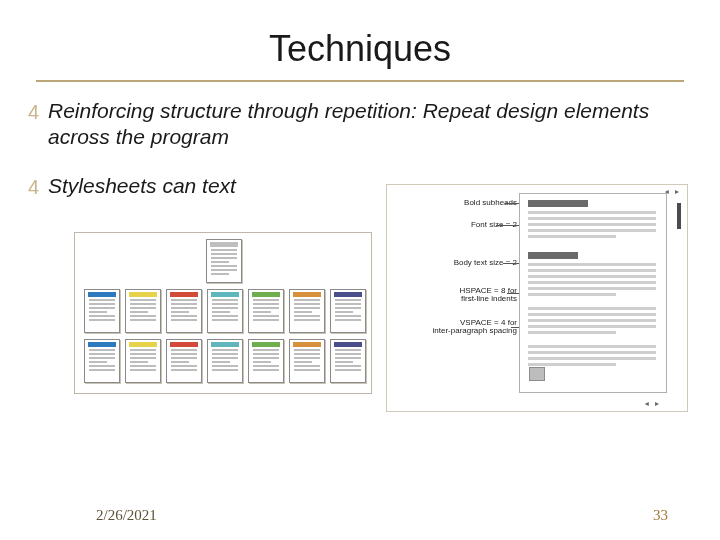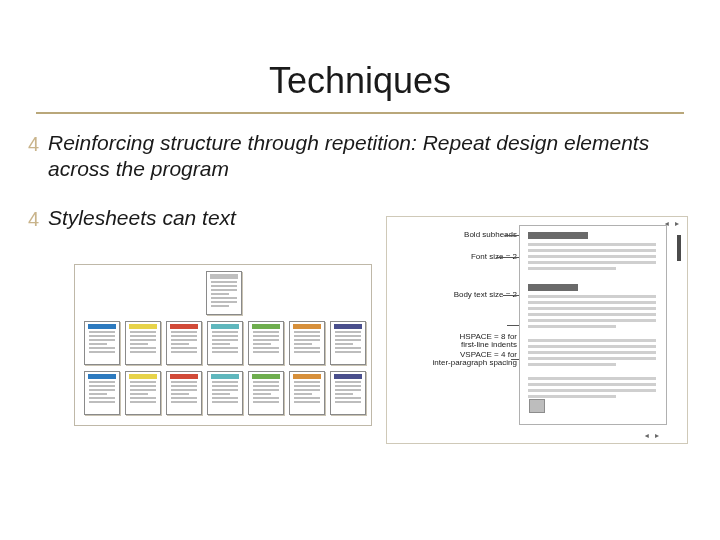--- a/index.html
+++ b/index.html
@@ -16,21 +16,20 @@
     width: 720px;
     height: 540px;
     box-sizing: border-box;
   }
   .title {
     text-align: center;
     font-size: 36px;
     padding-top: 28px;
     padding-bottom: 10px;
     font-weight: 400;
-    margin-top: 32px;
   }
   .rule {
     height: 2px;
     background: #b9a77a;
     margin: 0 36px 16px 36px;
   }
   .bullets {
     padding: 0 28px 0 28px;
   }
   .bullet {
@@ -363,21 +362,21 @@
 
       <div class="rf-label" style="top:14px;">Bold subheads</div>
       <div class="rf-lead" style="top:18px; left:118px; width:24px;"></div>
 
       <div class="rf-label" style="top:36px;">Font size = 2</div>
       <div class="rf-lead" style="top:40px; left:110px; width:32px;"></div>
 
       <div class="rf-label" style="top:74px;">Body text size = 2</div>
       <div class="rf-lead" style="top:78px; left:116px; width:26px;"></div>
 
-      <div class="rf-label" style="top:116px;">HSPACE = 8 for
+      <div class="rf-label" style="top:102px;">HSPACE = 8 for
 first-line indents</div>
       <div class="rf-lead" style="top:108px; left:120px; width:22px;"></div>
 
       <div class="rf-label" style="top:134px;">VSPACE = 4 for
 inter-paragraph spacing</div>
       <div class="rf-lead" style="top:142px; left:124px; width:18px;"></div>
 
       <div class="rf-page">
         <div class="sub"></div>
         <div class="txt"></div>
@@ -405,13 +404,17 @@
           <div class="txt"></div>
           <div class="txt sh"></div>
       </div>
 
       <div class="rf-slider"></div>
       <div class="rf-scroll-bot">◂ ▸</div>
     </div>
 
   </div>
 
+  <div class="footer">
+    <span class="date">2/26/2021</span>
+    <span class="page">33</span>
+  </div>
 </div>
 
 </body></html>

